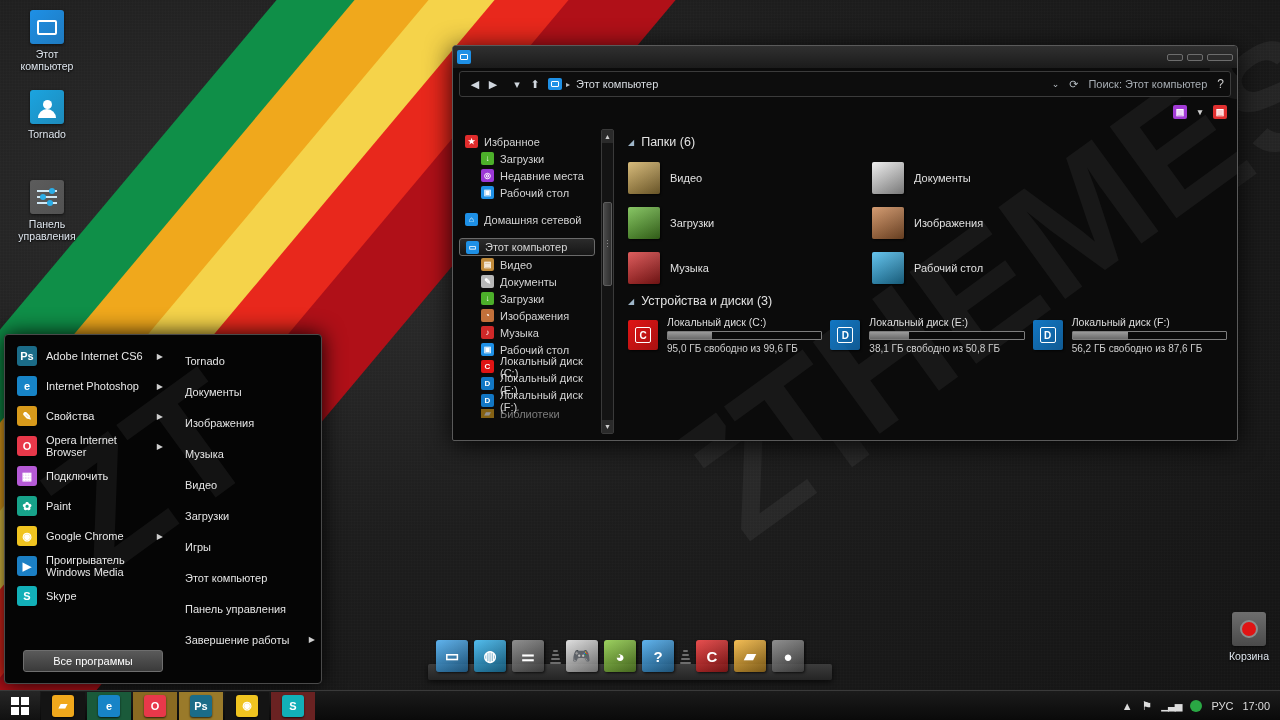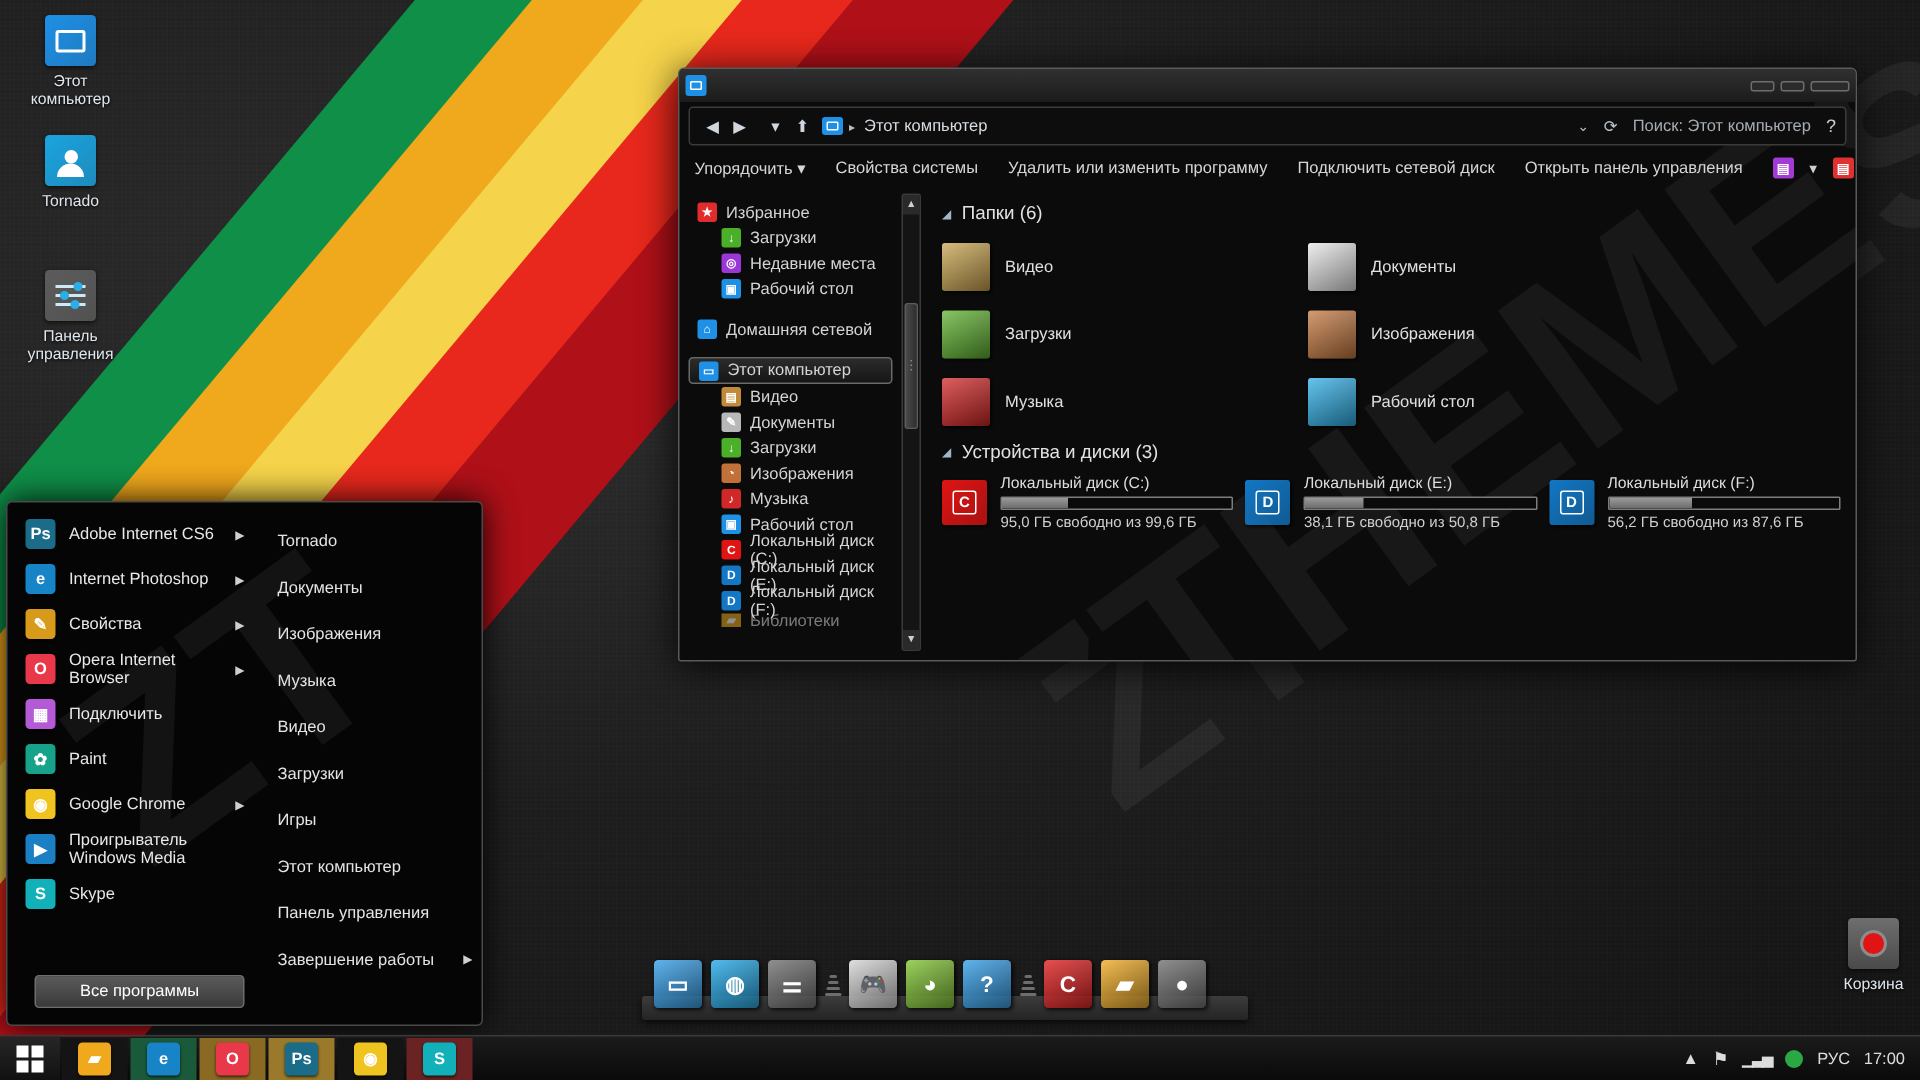--- a/index.html
+++ b/index.html
@@ -465,27 +465,20 @@
     <div class="crumb">Этот компьютер</div>
     <div class="right">
       <div style="font-size:9px;color:#b9c0c6;cursor:pointer;">⌄</div>
       <div style="font-size:11px;color:#b9c0c6;cursor:pointer;">⟳</div>
       <div class="search-txt">Поиск: Этот компьютер</div>
       <div style="font-size:12px;color:#cfcfcf;cursor:pointer;">?</div>
     </div>
   </div>
 
   <div class="cmdbar">
-    <div id="cmd-list" style="display:flex;align-items:center;gap:20px;">
-        <div class="cmd">Упорядочить  ▾</div>
-        <div class="cmd">Свойства системы</div>
-        <div class="cmd">Удалить или изменить программу</div>
-        <div class="cmd">Подключить сетевой диск</div>
-        <div class="cmd">Открыть панель управления</div>
-      </div>
     <div class="tools" id="tool-list">
         <div class="tool-sq" style="background: rgb(162, 59, 214);">▤</div>
         <div class="tool-sq" style="background: transparent; color: rgb(207, 207, 207); box-shadow: none;">▾</div>
         <div class="tool-sq" style="background: rgb(224, 48, 48);">▤</div>
       </div>
   </div>
 
   <div class="body-split">
     <div class="tree" id="tree-list">
         <div class="tnode">

